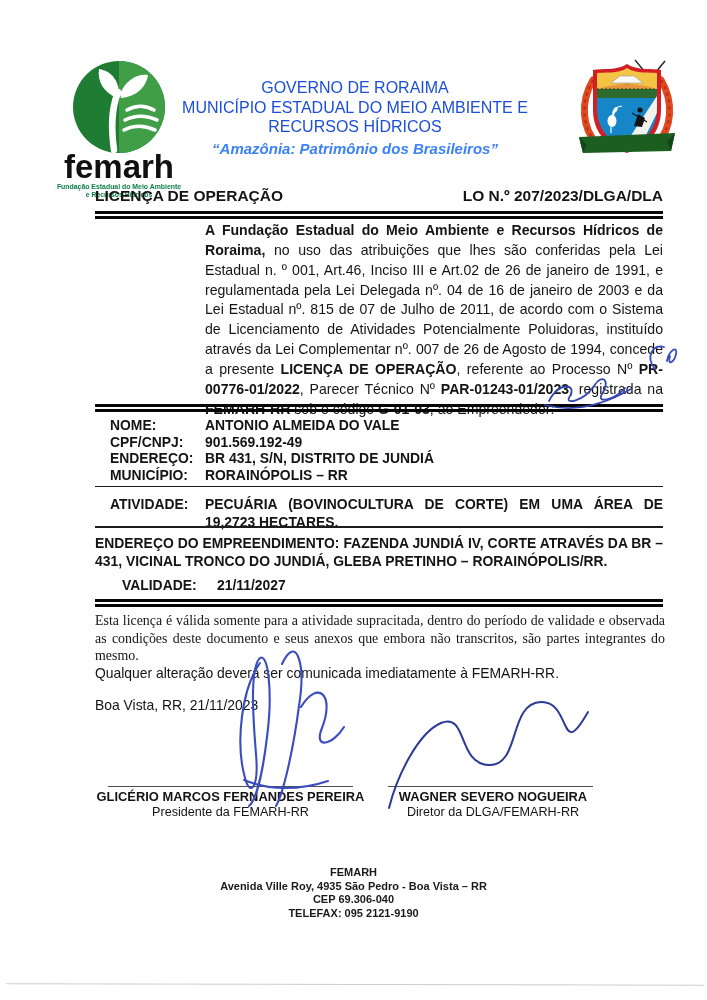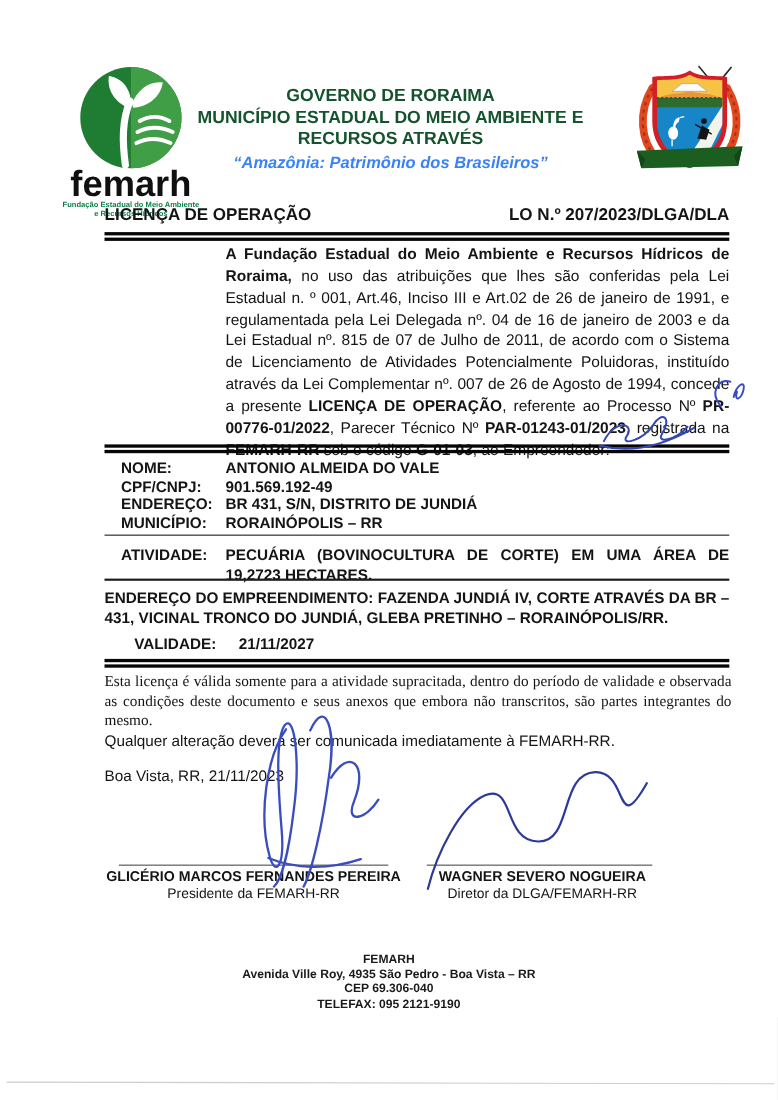--- a/index.html
+++ b/index.html
@@ -6,21 +6,21 @@
   .page{position:relative;width:707px;height:1000px;background:#ffffff;margin:0 auto;
         font-family:"Liberation Sans",sans-serif;color:#141414;overflow:hidden;}
   .abs{position:absolute;}
 
   
   .hdr-logo{left:44px;top:60px;width:150px;text-align:center;}
   .hdr-logo svg{display:block;margin:0 auto;}
   .logo-word{font-size:33px;font-weight:700;letter-spacing:0px;color:#101010;line-height:30px;margin-top:-4px;}
   .logo-cap{font-size:6.9px;font-weight:700;color:#0c7f48;line-height:7.6px;margin-top:1px;}
   .hdr-center{left:138px;top:78px;width:434px;text-align:center;}
-  .hdr-center .hl{font-size:16px;font-weight:700;line-height:19.5px;color:#14532d;}
+  .hdr-center .hl{font-size:16px;font-weight:400;line-height:19.5px;color:#1d4ed8;}
   .motto{font-size:15px;font-weight:700;font-style:italic;color:#3b82f6;margin-top:3px;}
 
   
   .title-bar{left:95px;top:187px;width:568px;display:flex;justify-content:space-between;
              font-size:15.5px;font-weight:700;}
   .rule-double{left:95px;width:568px;height:8px;box-sizing:border-box;
                border-top:3px solid #060606;border-bottom:3px solid #060606;}
   .rule-single{left:95px;width:568px;height:0;border-top:2px solid #1d1d1d;}
 
   .preamble{left:205px;top:221px;width:458px;font-size:14.1px;line-height:19.85px;
@@ -71,21 +71,21 @@
     <div class="logo-word">femarh</div>
     <div class="logo-cap">
       <div>Fundação Estadual do Meio Ambiente</div>
       <div>e Recursos Hídricos</div>
     </div>
   </div>
 
   <div class="abs hdr-center">
     <div class="hl">GOVERNO DE RORAIMA</div>
     <div class="hl">MUNICÍPIO ESTADUAL DO MEIO AMBIENTE E</div>
-    <div class="hl">RECURSOS ATRAVÉS</div>
+    <div class="hl">RECURSOS HÍDRICOS</div>
     <div class="motto">“Amazônia: Patrimônio dos Brasileiros”</div>
   </div>
 
   <div class="abs" style="left:572px;top:58px;">
     <svg width="110" height="106" viewBox="0 0 110 106">
       <path d="M21,22 C8,44 10,70 25,86" stroke="#e0481f" stroke-width="7" fill="none" stroke-linecap="round"></path>
       <path d="M89,22 C102,44 100,70 85,86" stroke="#e0481f" stroke-width="7" fill="none" stroke-linecap="round"></path>
       <path d="M21,22 C8,44 10,70 25,86" stroke="#b32c12" stroke-width="2" fill="none" stroke-dasharray="3,4"></path>
       <path d="M89,22 C102,44 100,70 85,86" stroke="#b32c12" stroke-width="2" fill="none" stroke-dasharray="3,4"></path>
       <line x1="93" y1="3" x2="28" y2="82" stroke="#222222" stroke-width="1.5"></line>

